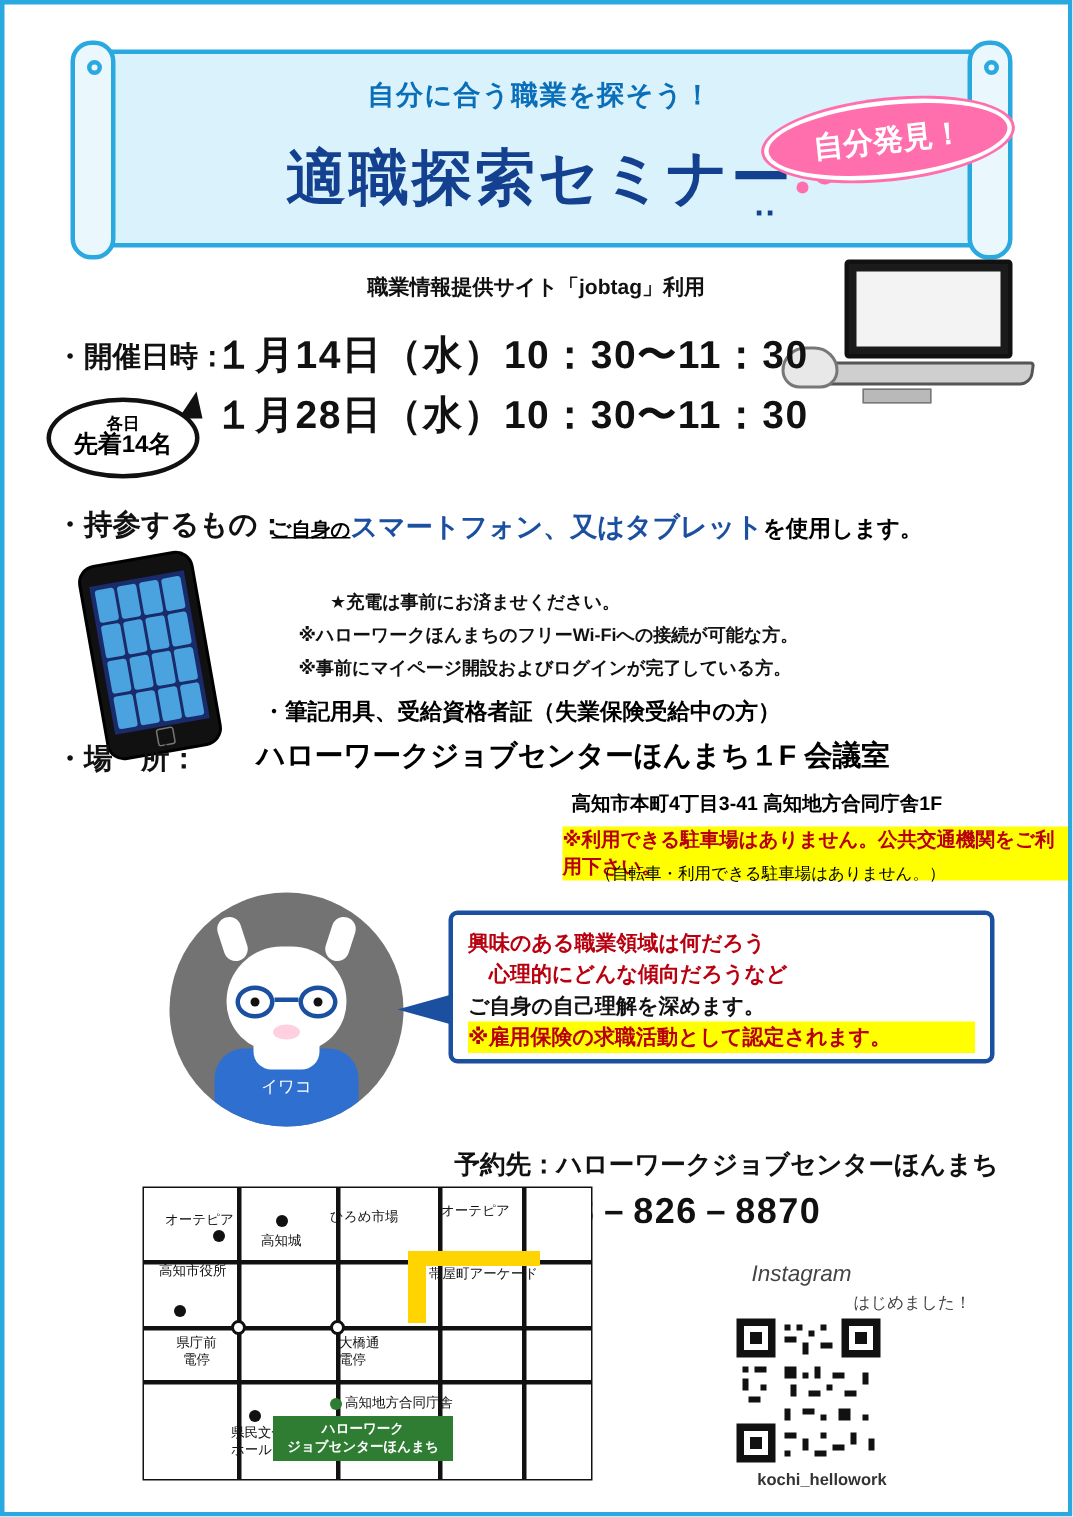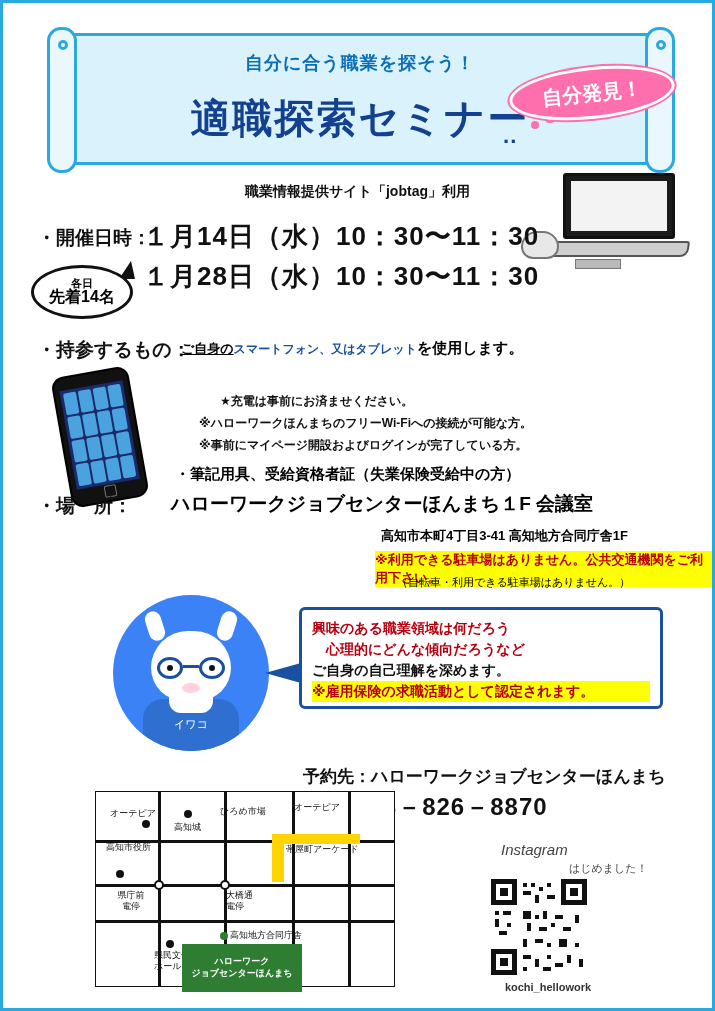--- a/index.html
+++ b/index.html
@@ -126,21 +126,21 @@
     display:grid;grid-template-columns:repeat(4,1fr);gap:2px;padding:3px;box-sizing:border-box;
   }
   .phone-scr i{display:block;background:#4aa3df;border-radius:2px;}
   .phone-home{
     position:absolute;left:50%;bottom:3px;width:10px;height:10px;margin-left:-5px;
     border:1px solid #777;border-radius:2px;
   }
   
   .alpaca{
     position:absolute;left:110px;top:592px;width:156px;height:156px;border-radius:50%;
-    background:#3b82f6;overflow:hidden;
+    background:#737373;overflow:hidden;
   }
   .al-head{position:absolute;left:38px;top:36px;width:80px;height:70px;background:#fff;border-radius:40px 40px 36px 36px;}
   .al-ear{position:absolute;width:16px;height:30px;background:#fff;border-radius:8px;}
   .al-ear.l{left:34px;top:16px;transform:rotate(-18deg);}
   .al-ear.r{left:106px;top:16px;transform:rotate(18deg);}
   .al-glass{position:absolute;top:62px;width:26px;height:22px;border:3px solid #1b4fa0;border-radius:50%;box-sizing:border-box;background:#fff;}
   .al-glass.l{left:44px;}
   .al-glass.r{left:86px;}
   .al-bridge{position:absolute;left:70px;top:70px;width:16px;height:3px;background:#1b4fa0;}
   .al-eye{position:absolute;top:70px;width:6px;height:6px;background:#111;border-radius:50%;}
@@ -181,21 +181,21 @@
   }
   .road-h{position:absolute;left:0;right:0;height:3px;background:#111;}
   .road-v{position:absolute;top:0;bottom:0;width:3px;background:#111;}
   .map .arcade{position:absolute;left:176px;top:42px;width:88px;height:10px;background:#ffd400;}
   .map .arcade-v{position:absolute;left:176px;top:42px;width:12px;height:48px;background:#ffd400;}
   .map-dot{position:absolute;width:8px;height:8px;background:#111;border-radius:50%;}
   .map-dot.g{background:#2e7d32;}
   .map-circ{position:absolute;width:10px;height:10px;border:2px solid #111;border-radius:50%;background:#fff;box-sizing:border-box;}
   .map-txt{position:absolute;font-size:9px;color:#111;line-height:1.25;}
   .map-box{
-    position:absolute;left:86px;top:152px;width:120px;height:48px;background:#2e7d32;
+    position:absolute;left:86px;top:152px;width:120px;height:30px;background:#2e7d32;
     color:#fff;font-size:9px;font-weight:bold;display:flex;flex-direction:column;
     align-items:center;justify-content:center;line-height:1.3;
   }
   .note{position:absolute;font-size:12px;color:#111;}
 </style>
 </head>
 <body>
 
 <div class="page">
 
@@ -225,21 +225,21 @@
   <div class="date-line" style="left:140px;top:256px;">１月28日（水）10：30〜11：30</div>
 
   <div class="callout-tail"></div>
   <div class="callout">
     <span class="c1">各日</span>
     <span class="c2">先着14名</span>
   </div>
 
   <div class="lbl h-item" style="left:34px;top:334px;">・持参するもの：</div>
   <div style="position:absolute;left:178px;top:336px;font-size:13px;font-weight:bold;">
-    <span class="underline">ご自身の</span><span class="blue" style="font-size:12px;">スマートフォン、又はタブレット</span><span style="font-size:15px;">を使用します。</span>
+    <span class="underline">ご自身の</span><span class="blue" style="font-size:18px;">スマートフォン、又はタブレット</span><span style="font-size:15px;">を使用します。</span>
   </div>
 
   <div class="note red" style="left:196px;top:390px;font-weight:bold;margin-left:21px;">★充電は事前にお済ませください。</div>
   <div class="note" style="left:196px;top:412px;font-weight:bold;">※ハローワークほんまちのフリーWi-Fiへの接続が可能な方。</div>
   <div class="note" style="left:196px;top:434px;font-weight:bold;">※事前にマイページ開設およびログインが完了している方。</div>
   <div style="position:absolute;left:172px;top:462px;font-size:15px;font-weight:bold;">・筆記用具、受給資格者証（失業保険受給中の方）</div>
 
   <div class="phone">
     <div class="phone-scr">
       <i></i>

